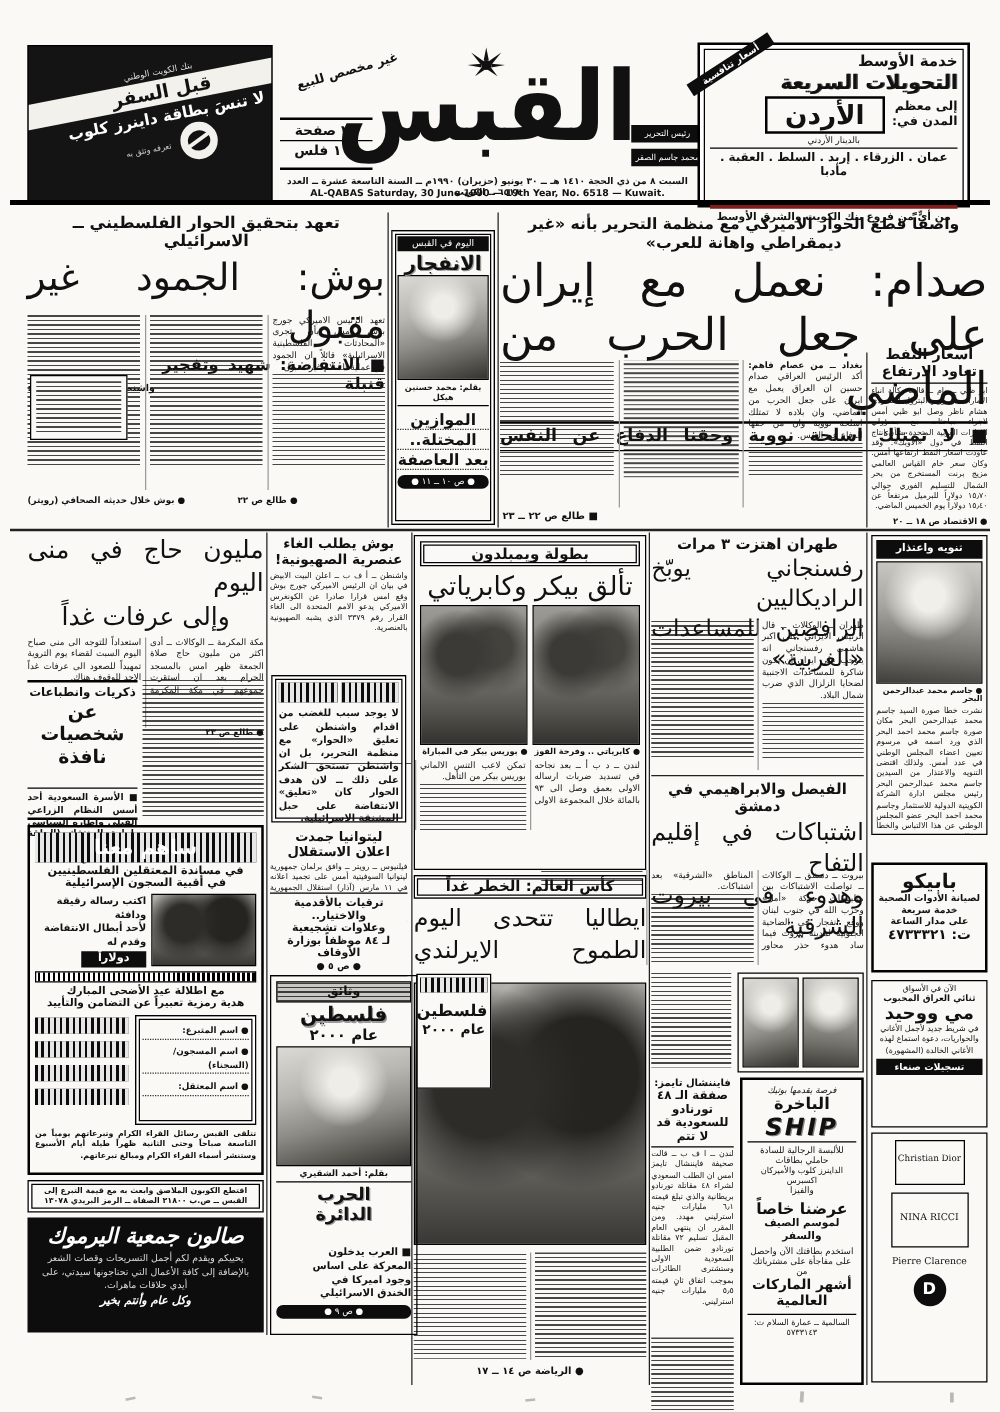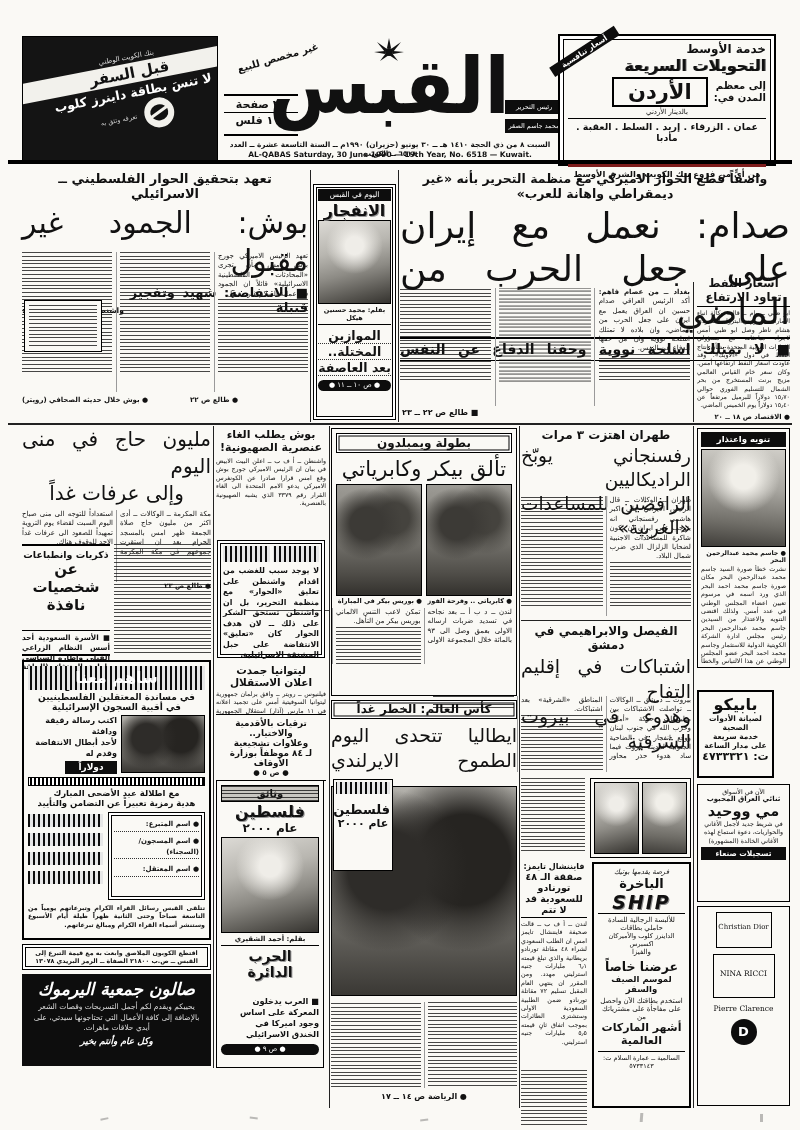--- a/index.html
+++ b/index.html
@@ -162,21 +162,21 @@
   <div class="vr" style="left:519px;top:426px;height:682px"></div>
   <div class="vr" style="left:693px;top:426px;height:682px"></div>
 
   <div class="abs bx" style="left:697px;top:428px;width:93px;height:240px;padding:3px">
     <div class="inv c b" style="font-size:8.5px;line-height:15px">تنويه واعتذار</div>
     <div class="ph2" style="height:98px;border:1px solid #000;margin-top:2px"></div>
     <div class="b" style="font-size:6.3px;margin:2px 0">● جاسم محمد عبدالرحمن البحر</div>
     <div class="t6 j" style="overflow:hidden;height:102px">نشرت خطأ صورة السيد جاسم محمد عبدالرحمن البحر مكان صورة جاسم محمد احمد البحر الذي ورد اسمه في مرسوم تعيين اعضاء المجلس الوطني في عدد أمس. ولذلك اقتضى التنويه والاعتذار من السيدين جاسم محمد عبدالرحمن البحر رئيس مجلس ادارة الشركة الكويتية الدولية للاستثمار وجاسم محمد احمد البحر عضو المجلس الوطني عن هذا الالتباس والخطأ غير المقصود.</div>
   </div>
 
-  <div class="abs bx2" style="left:697px;top:690px;width:77px;height:88px;padding:3px">
+  <div class="abs bx2" style="left:697px;top:690px;width:93px;height:88px;padding:3px">
     <div class="c b" style="font-size:16px">بابيكو</div>
     <div class="c b" style="font-size:7.5px">لصيانة الأدوات الصحية</div>
     <div class="c b" style="font-size:7.5px">خدمة سريعة</div>
     <div class="c b" style="font-size:7.5px">على مدار الساعة</div>
     <div class="c b" style="font-size:11px">ت: ٤٧٣٣٣٢١</div>
   </div>
 
   <div class="abs bx" style="left:697px;top:784px;width:93px;height:118px;padding:3px">
     <div class="c" style="font-size:6.3px">الآن في الأسواق</div>
     <div class="c b" style="font-size:7px">ثنائي العراق المحبوب</div>
@@ -303,21 +303,21 @@
     <div class="b" style="font-size:6.5px">● طالع ص ٢٥ ●</div>
   </div>
 
   <div class="abs" style="left:216px;top:712px;width:110px;border-top:1px solid #000;border-bottom:1px solid #000;padding:3px 0;background:#faf9f5;top:714px">
     <div class="c b" style="font-size:8.8px">ترقيات بالأقدمية والاختيار..</div>
     <div class="c b" style="font-size:8.8px">وعلاوات تشجيعية</div>
     <div class="c b" style="font-size:8.8px">لـ ٨٤ موظفاً بوزارة الأوقاف</div>
     <div class="c b" style="font-size:7.5px">● ص ٥ ●</div>
   </div>
 
-  <div class="abs bx" style="left:216px;top:780px;width:108px;height:288px;padding:4px">
+  <div class="abs bx" style="left:216px;top:780px;width:118px;height:288px;padding:4px">
     <div class="bx c b tex" style="font-size:10px;line-height:15px;background-color:#c9c7c1">وثائق</div>
     <div class="c b" style="font-size:16px;letter-spacing:-1px;text-shadow:1px 1px 0 #999">فلسطين</div>
     <div class="c b" style="font-size:12px">عام ٢٠٠٠</div>
     <div class="ph1" style="height:96px;border:1px solid #000;margin-top:2px"></div>
     <div class="c b" style="font-size:7px;border-bottom:1px solid #000;padding:2px 0">بقلم: أحمد الشقيري</div>
     <div class="c b" style="font-size:14px;letter-spacing:-1px;text-shadow:1px 1px 0 #999;margin-top:2px">الحرب</div>
     <div class="c b" style="font-size:14px;letter-spacing:-1px;text-shadow:1px 1px 0 #999">الدائرة</div>
     <div class="b r" style="font-size:8.2px;line-height:11px;margin-top:16px">
       <div>■ العرب يدخلون</div>
       <div>المعركة على اساس</div>

